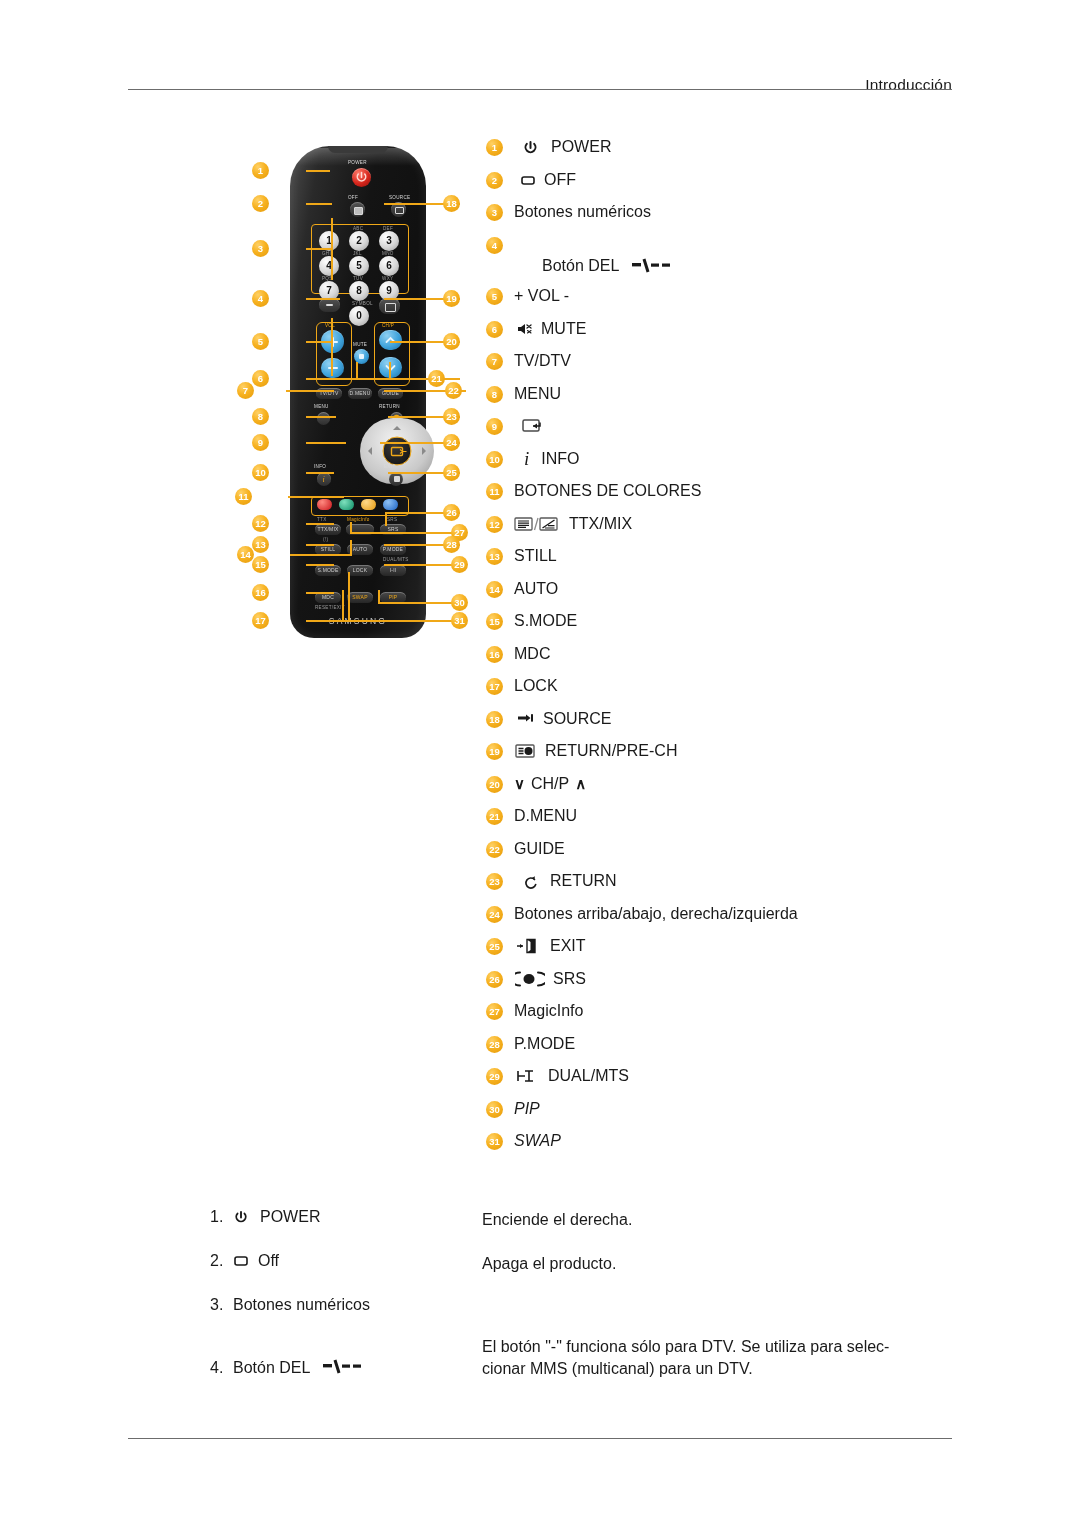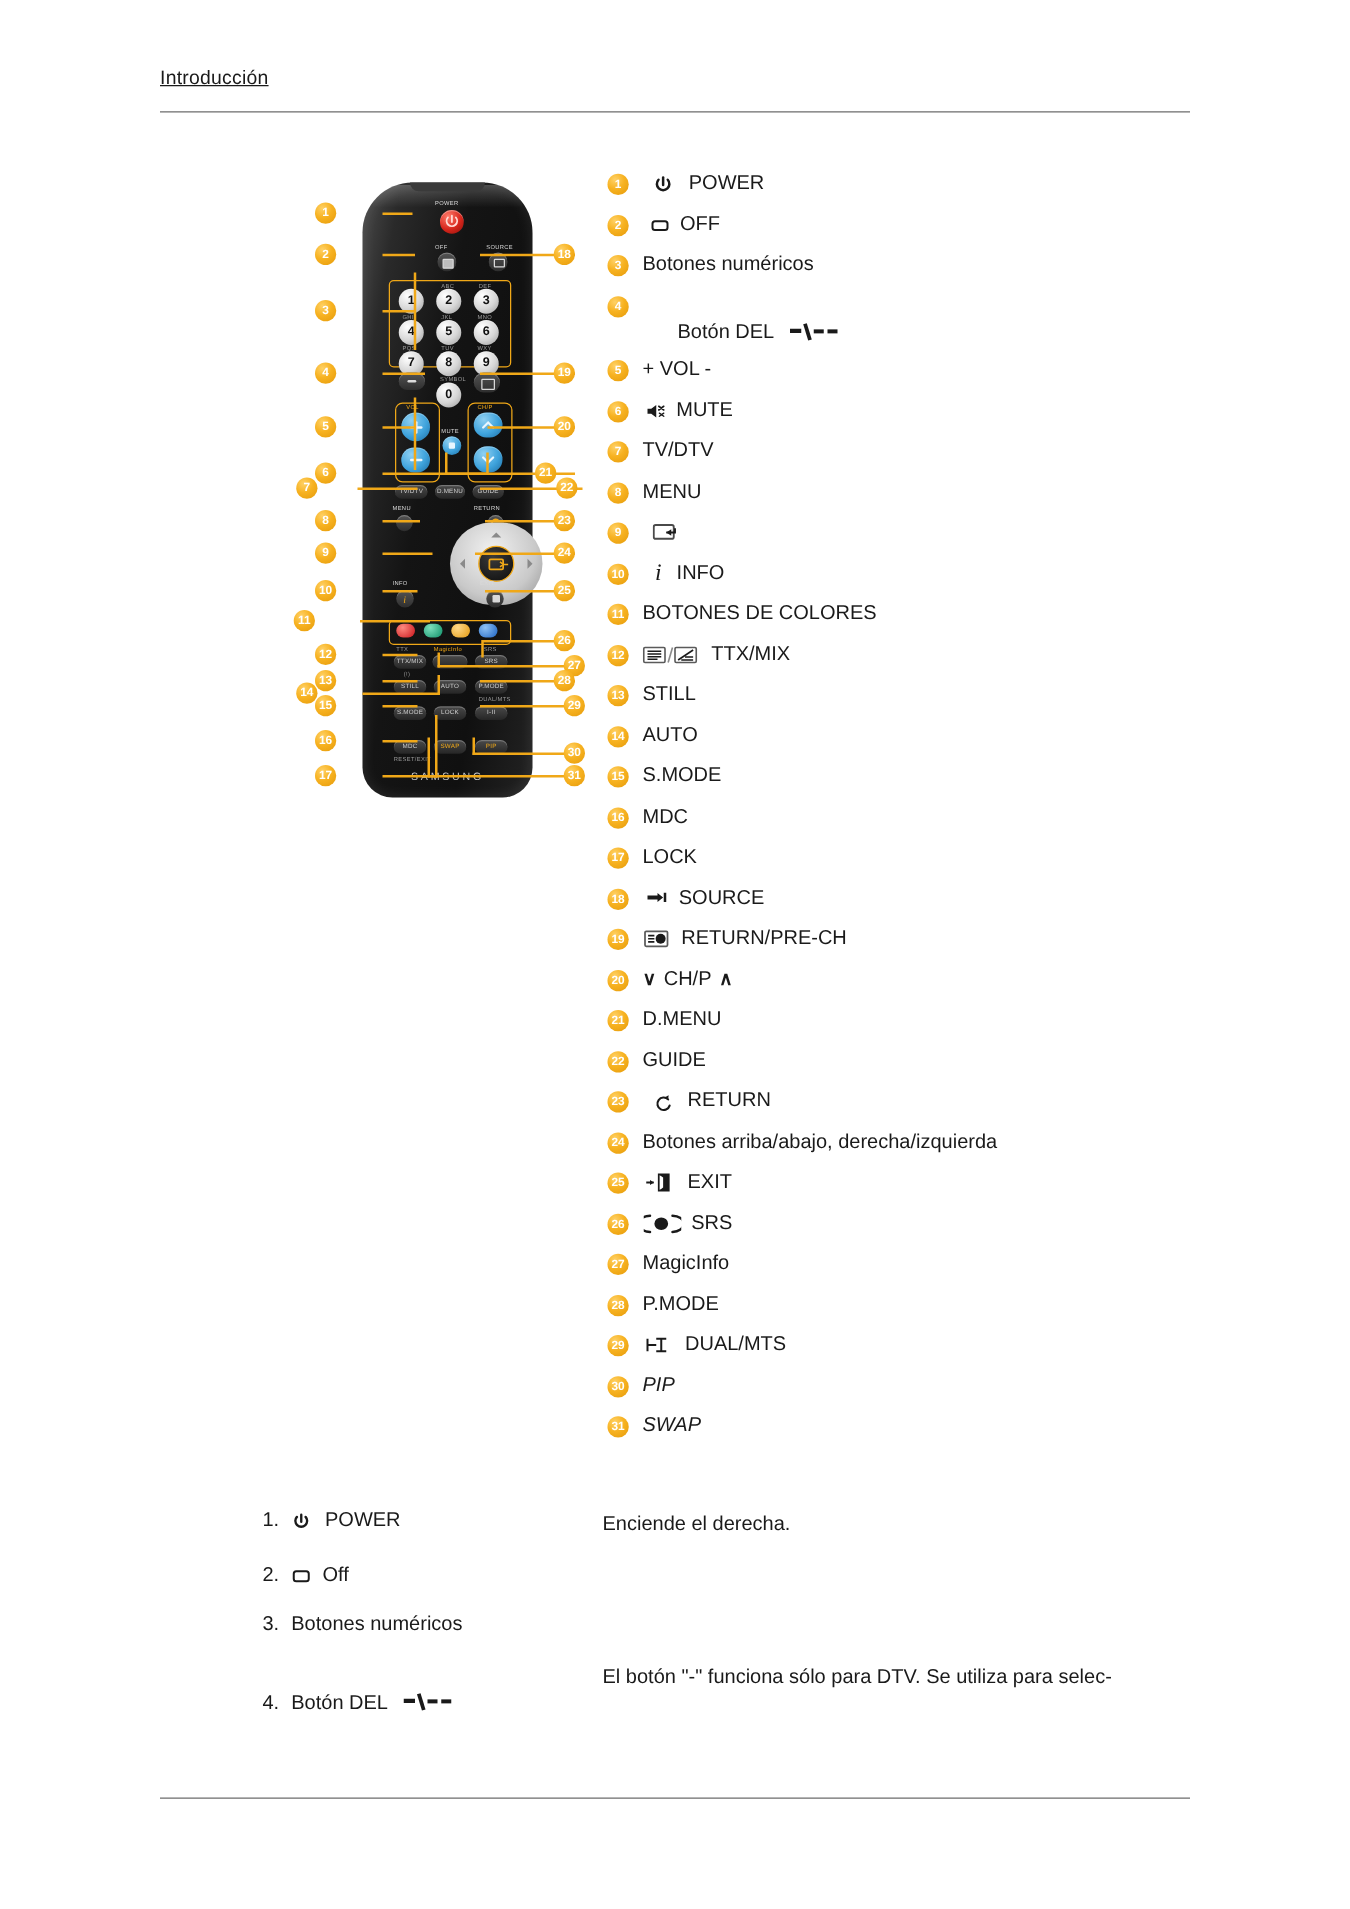--- a/index.html
+++ b/index.html
@@ -13,24 +13,23 @@
     font-family: "Liberation Sans", sans-serif;
     color: #1a1a1a;
     position: relative;
     overflow: hidden;
   }
 
   
   .page-header {
     position: absolute;
     left: 128px;
-    top: 54px;
+    top: 76px;
     width: 824px;
-    text-align: left;
-    text-decoration: underline;
+    text-align: right;
   }
   .page-header .title {
     font-size: 15.5px;
     color: #1a1a1a;
     letter-spacing: .2px;
   }
   .rule {
     position: absolute;
     left: 128px;
     width: 824px;
@@ -827,20 +826,21 @@
   <div class="desc-row">
     <div class="term">
       <span class="idx">2.</span>
       <span class="gl">
         <svg width="16" height="14" viewBox="0 0 16 14">
             <rect x="2" y="3" width="12" height="8" rx="2" fill="none" stroke="#1a1a1a" stroke-width="1.6"></rect>
           </svg>
       </span>
       <span style="margin-left:2px;">Off</span>
     </div>
+    <div class="def">Apaga el producto.</div>
   </div>
 
   <div class="desc-row">
     <div class="term">
       <span class="idx">3.</span>
       <span>Botones numéricos</span>
     </div>
   </div>
 
   <div class="desc-row last">
@@ -851,17 +851,18 @@
         <svg width="44" height="20" viewBox="0 0 44 20">
           <rect x="1" y="7" width="9" height="3.4" fill="#1a1a1a"></rect>
           <path d="M17 16 L13 3" stroke="#1a1a1a" stroke-width="3"></path>
           <rect x="20" y="7.5" width="8" height="3.2" fill="#1a1a1a"></rect>
           <rect x="31" y="7.5" width="8" height="3.2" fill="#1a1a1a"></rect>
         </svg>
       </span>
     </div>
     <div class="def">
       <div>El botón "-" funciona sólo para DTV. Se utiliza para selec-</div>
+      <div>cionar MMS (multicanal) para un DTV.</div>
     </div>
   </div>
 </div>
 
 <div class="rule bottom"></div>
 
 </body></html>

